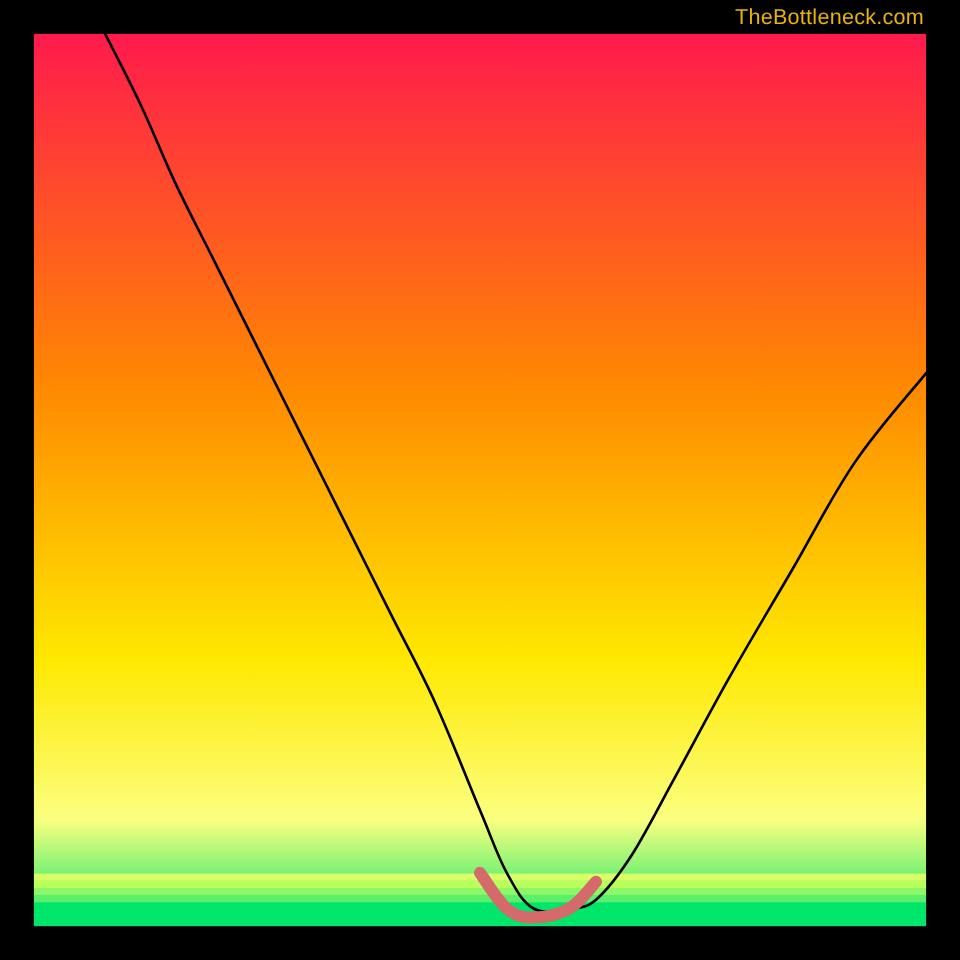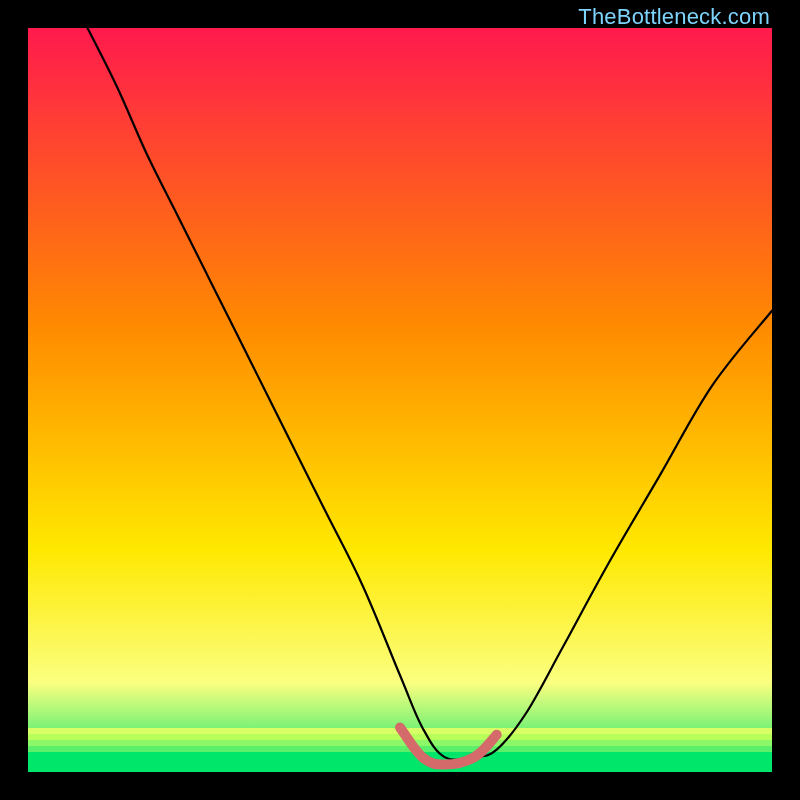--- a/index.html
+++ b/index.html
@@ -30,22 +30,22 @@
     inset: 0;
   }
   .curve-svg {
     position: absolute;
     inset: 0;
   }
   .watermark {
     position: absolute;
     top: 4px;
     right: 30px;
-    color: #7dd3fc;
-    font-size: 22px;
+    color: #eab308;
+    font-size: 18px;
     font-weight: 500;
     letter-spacing: 0.2px;
   }
 </style>
 </head>
 <body>
 
 <div class="frame">
 
   <div class="watermark">TheBottleneck.com</div>

